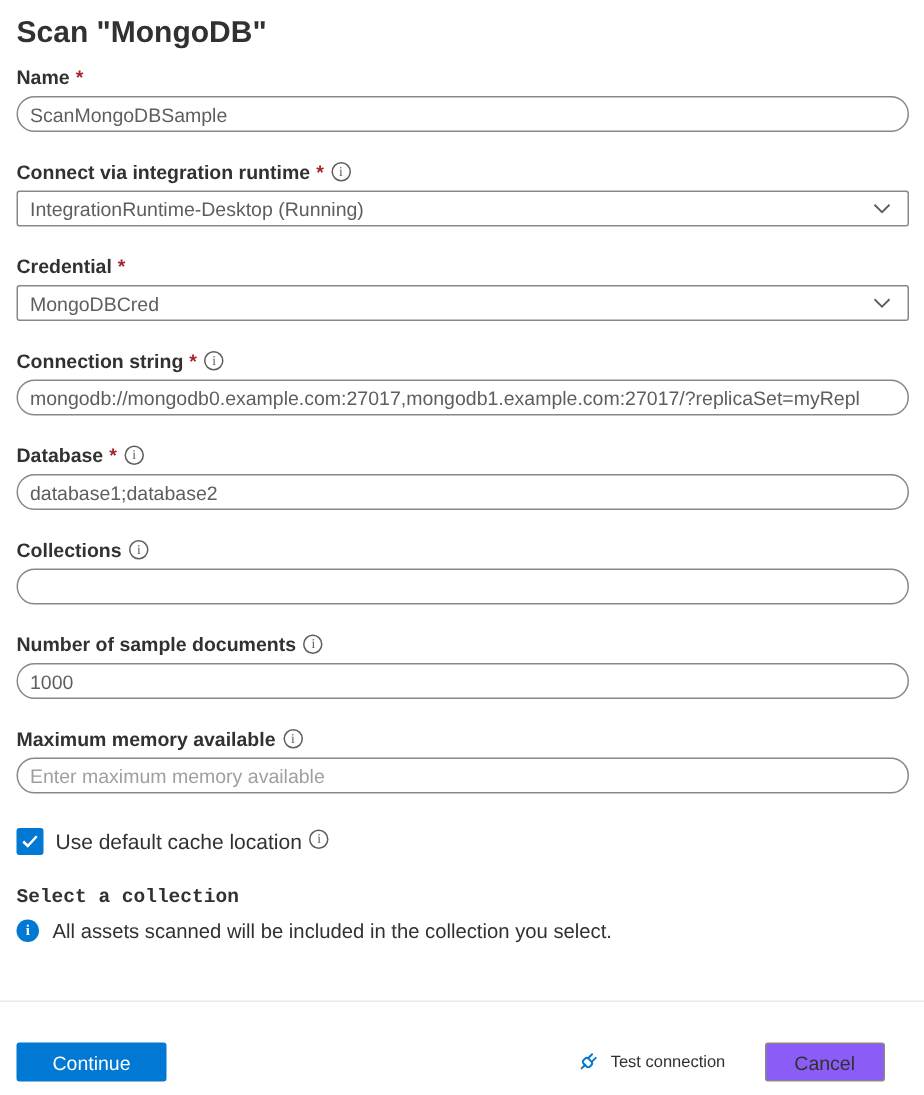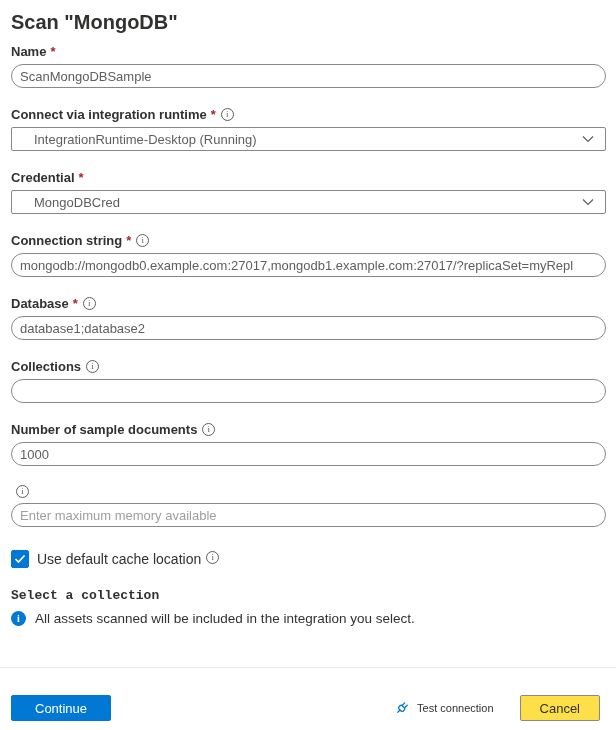--- a/index.html
+++ b/index.html
@@ -46,21 +46,21 @@
     padding: 0 8px;
     font-family: "Liberation Sans", sans-serif;
     font-size: 13px; color: #605e5c;
     outline: none; background: #fff;
   }
   .text-input::placeholder { color: #a19f9d; }
 
   .dropdown {
     width: 100%; height: 24px;
     border: 1px solid #8a8886; border-radius: 2px;
-    padding: 0 11px 0 22px;
+    padding: 0 11px 0 8px;
     display: flex; align-items: center; justify-content: space-between;
     color: #605e5c; cursor: pointer; background: #fff; gap: 44px;
   }
   .dropdown-value { overflow: hidden; white-space: nowrap; text-overflow: ellipsis; }
 
   .checkbox-row {
     display: flex; align-items: center;
     margin: 23px 0 20px 0;
   }
   .checkbox {
@@ -87,34 +87,34 @@
     font-family: "Liberation Serif", serif;
   }
 
   .footer {
     position: absolute; left: 0; right: 0; top: 667px; bottom: 0;
     border-top: 1px solid #eaeaea;
     background: #ffffff;
   }
   .footer-inner {
     display: flex; align-items: center; justify-content: space-between;
-    padding: 27px 16px 0 11px;
+    padding: 27px 26px 0 11px;
   }
   .btn {
     height: 26px; border-radius: 2px;
     font-family: "Liberation Sans", sans-serif; font-size: 13px;
     cursor: pointer;
   }
   .btn-primary {
     background: #0078d4; color: #ffffff;
     border: 1px solid #0078d4;
     padding: 0 23px;
   }
   .btn-default {
-    background: #fde047; color: #323130;
+    background: #8b5cf6; color: #323130;
     border: 1px solid #8a8886;
     padding: 0 19px;
   }
   .footer-right { display: flex; align-items: center; }
   .test-connection {
     display: flex; align-items: center;
     color: #323130; cursor: pointer;
     margin-right: 26px; font-size: 11px;
   }
   .test-connection .icon { margin-right: 7px; display: flex; }
@@ -194,20 +194,21 @@
   <div class="field">
     <div class="field-label">
       <span>Number of sample documents</span>
       <span class="info-icon">i</span>
     </div>
     <input class="text-input" type="text" value="1000" style="">
   </div>
 
   <div class="field">
     <div class="field-label">
+      <span>Maximum memory available</span>
       <span class="info-icon">i</span>
     </div>
     <input class="text-input" type="text" placeholder="Enter maximum memory available" style="">
   </div>
 
   <div class="checkbox-row">
     <span class="checkbox">
       <svg width="12" height="10" viewBox="0 0 12 10">
           <path d="M1.5 5 L4.5 8 L10.5 1.5" fill="none" stroke="#ffffff" stroke-width="1.7"></path>
         </svg>
@@ -219,21 +220,21 @@
   </div>
 
   <div class="field" style="margin-bottom:0;font-family:Liberation Mono, monospace;">
     <div class="field-label">
       <span>Select a collection</span>
     </div>
   </div>
 
   <div class="info-note">
     <span class="info-filled">i</span>
-    <span>All assets scanned will be included in the integration you select.</span>
+    <span>All assets scanned will be included in the collection you select.</span>
   </div>
 
 </div>
 
 <div class="footer">
   <div class="footer-inner">
     <button class="btn btn-primary">Continue</button>
     <div class="footer-right">
       <div class="test-connection">
         <span class="icon">

